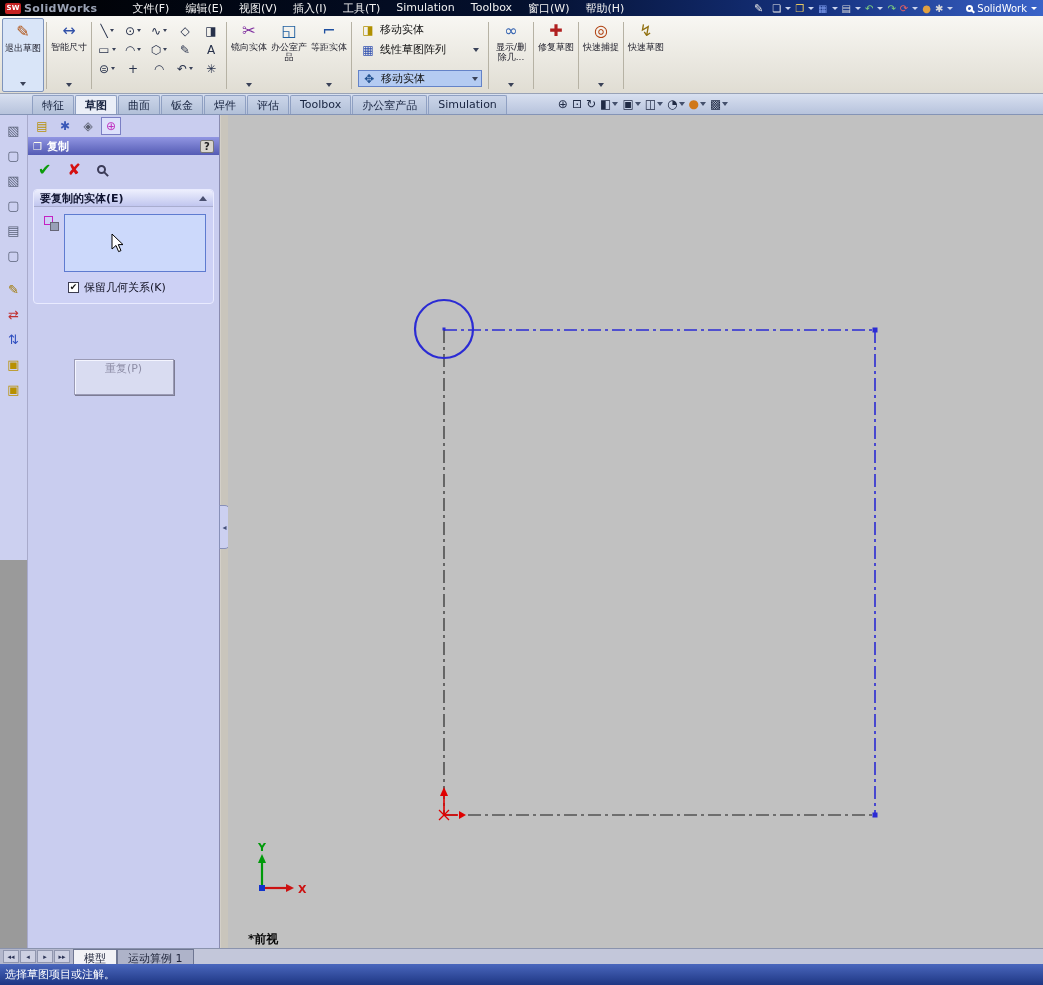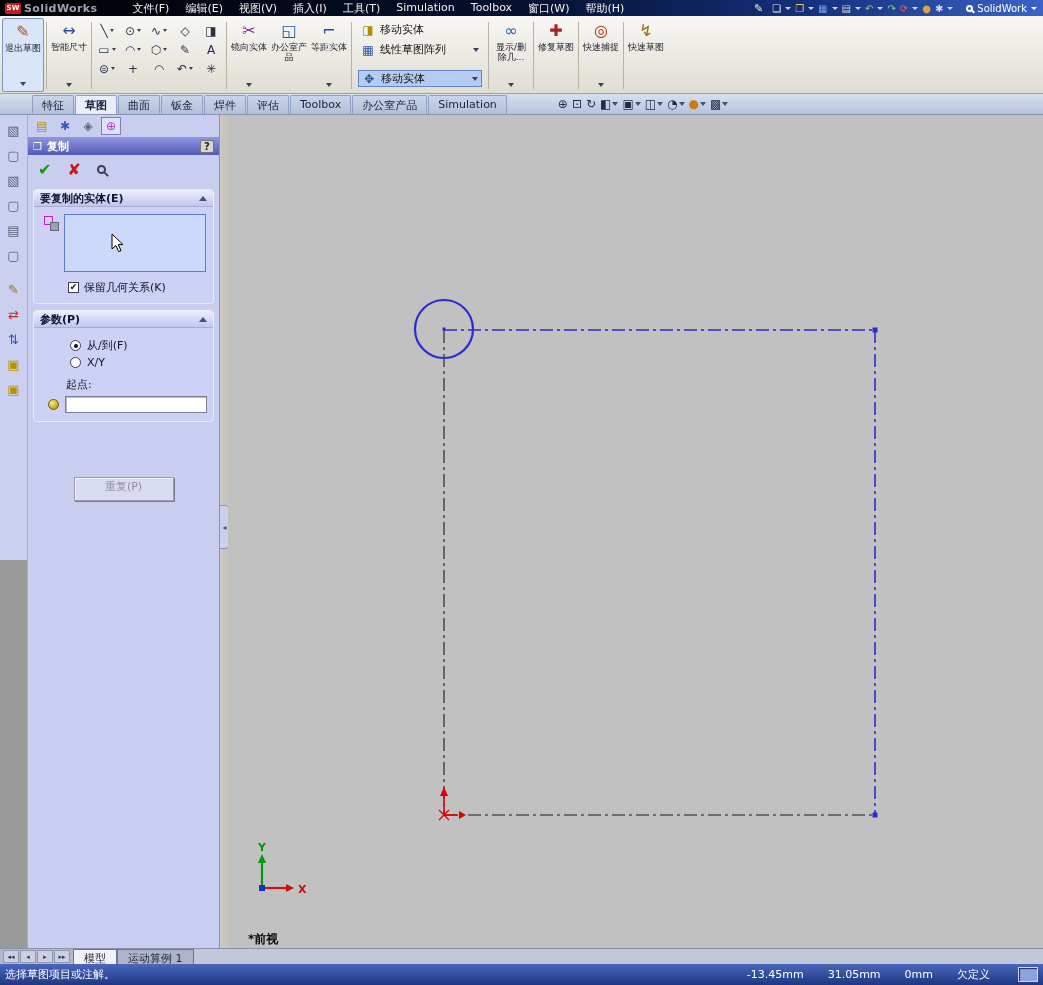--- a/index.html
+++ b/index.html
@@ -86,21 +86,21 @@
   .cb-row{display:flex;align-items:center;gap:5px;margin:8px 0 0 28px;}
   .cb{width:11px;height:11px;background:#fff;border:1px solid #3c3c50;display:inline-flex;align-items:center;justify-content:center;font-size:9px;line-height:9px;color:#111;}
   .cb-label,.radio-label{font-size:11px;color:#101020;text-align:right;}
   .radio-row{display:flex;align-items:center;gap:6px;margin:3px 0 3px 30px;}
   .radio{width:11px;height:11px;border-radius:50%;background:#fff;border:1px solid #3c3c50;display:inline-block;position:relative;flex:0 0 11px;}
   .radio.on::after{content:"";position:absolute;inset:2.5px;background:#101010;border-radius:50%;}
   .start-label{margin:8px 0 4px 26px;font-size:11px;}
   .input-row{display:flex;align-items:center;gap:6px;margin-left:8px;}
   .ball{width:11px;height:11px;border-radius:50%;background:radial-gradient(circle at 35% 30%,#ffe97c,#a8880a);border:1px solid #6e5c00;flex:0 0 11px;}
   .start-input{width:142px;height:17px;background:#fff;border:1px solid #7d7d9d;box-shadow:inset 1px 1px 0 #b9b9cf;font-size:11px;padding:0 3px;font-family:inherit;}
-  .repeat-btn{display:block;margin:55px auto 0;width:100px;height:24px;background:#d9dcf1;border:1px solid #9a9ab4;
+  .repeat-btn{display:block;margin:55px auto 0;width:100px;height:36px;background:#d9dcf1;border:1px solid #9a9ab4;
     box-shadow:inset 1px 1px 0 #f4f5ff,1px 1px 0 #7c7c94;color:#8d8da6;font-size:11px;text-align:center;line-height:18px;cursor:default;}
 
   .splitter{position:absolute;left:221px;top:0;width:7px;height:100%;background:#c9c5bc;}
   .split-handle{position:absolute;left:219px;top:390px;width:11px;height:44px;background:#ccd0f0;border:1px solid #8890b8;border-radius:0 5px 5px 0;
     display:flex;align-items:center;justify-content:center;font-size:8px;color:#44507a;}
 
   .graphics{position:absolute;left:228px;top:0;right:0;height:100%;background:#c1c1c1;overflow:hidden;}
   .sketch-svg{position:absolute;inset:0;}
   .view-label{position:absolute;left:20px;top:816px;font-size:12px;font-weight:bold;color:#0a0a0a;}
 
@@ -387,41 +387,20 @@
           </div>
           <div class="cb-row">
             <span class="cb">
                 <span>✔</span>
               </span>
             <span class="cb-label">保留几何关系(K)</span>
           </div>
         </div>
       </div>
 
-      <div class="group">
-        <div class="group-header">
-          <span>参数(P)</span>
-          <span class="chevron-up"></span>
-        </div>
-        <div class="group-body">
-          <div class="radio-row">
-            <span class="radio on"></span>
-            <span class="radio-label">从/到(F)</span>
-          </div>
-          <div class="radio-row">
-            <span class="radio"></span>
-            <span class="radio-label">X/Y</span>
-          </div>
-          <div class="start-label">起点:</div>
-          <div class="input-row">
-            <span class="ball"></span>
-            <input class="start-input" type="text" value="" style="">
-          </div>
-        </div>
-      </div>
 
       <div class="repeat-btn">重复(P)</div>
     </div>
 
     <div class="splitter"></div>
     <div class="split-handle">◂</div>
 
     <div class="graphics">
       <svg class="sketch-svg" width="815" height="833" viewBox="0 0 815 833">
 
@@ -465,22 +444,15 @@
       <span class="nav-btn">◂</span>
       <span class="nav-btn">▸</span>
       <span class="nav-btn">▸▸</span>
     </div>
     <span class="sheet-tab active">模型</span>
     <span class="sheet-tab">运动算例 1</span>
   </div>
 
   <div class="statusbar">
     <span>选择草图项目或注解。</span>
-    <div class="sb-right">
-      <span>-13.45mm</span>
-      <span>31.05mm</span>
-      <span>0mm</span>
-      <span>欠定义</span>
-      <span class="sb-box"></span>
-    </div>
   </div>
 
 </div>
 
 </body></html>

